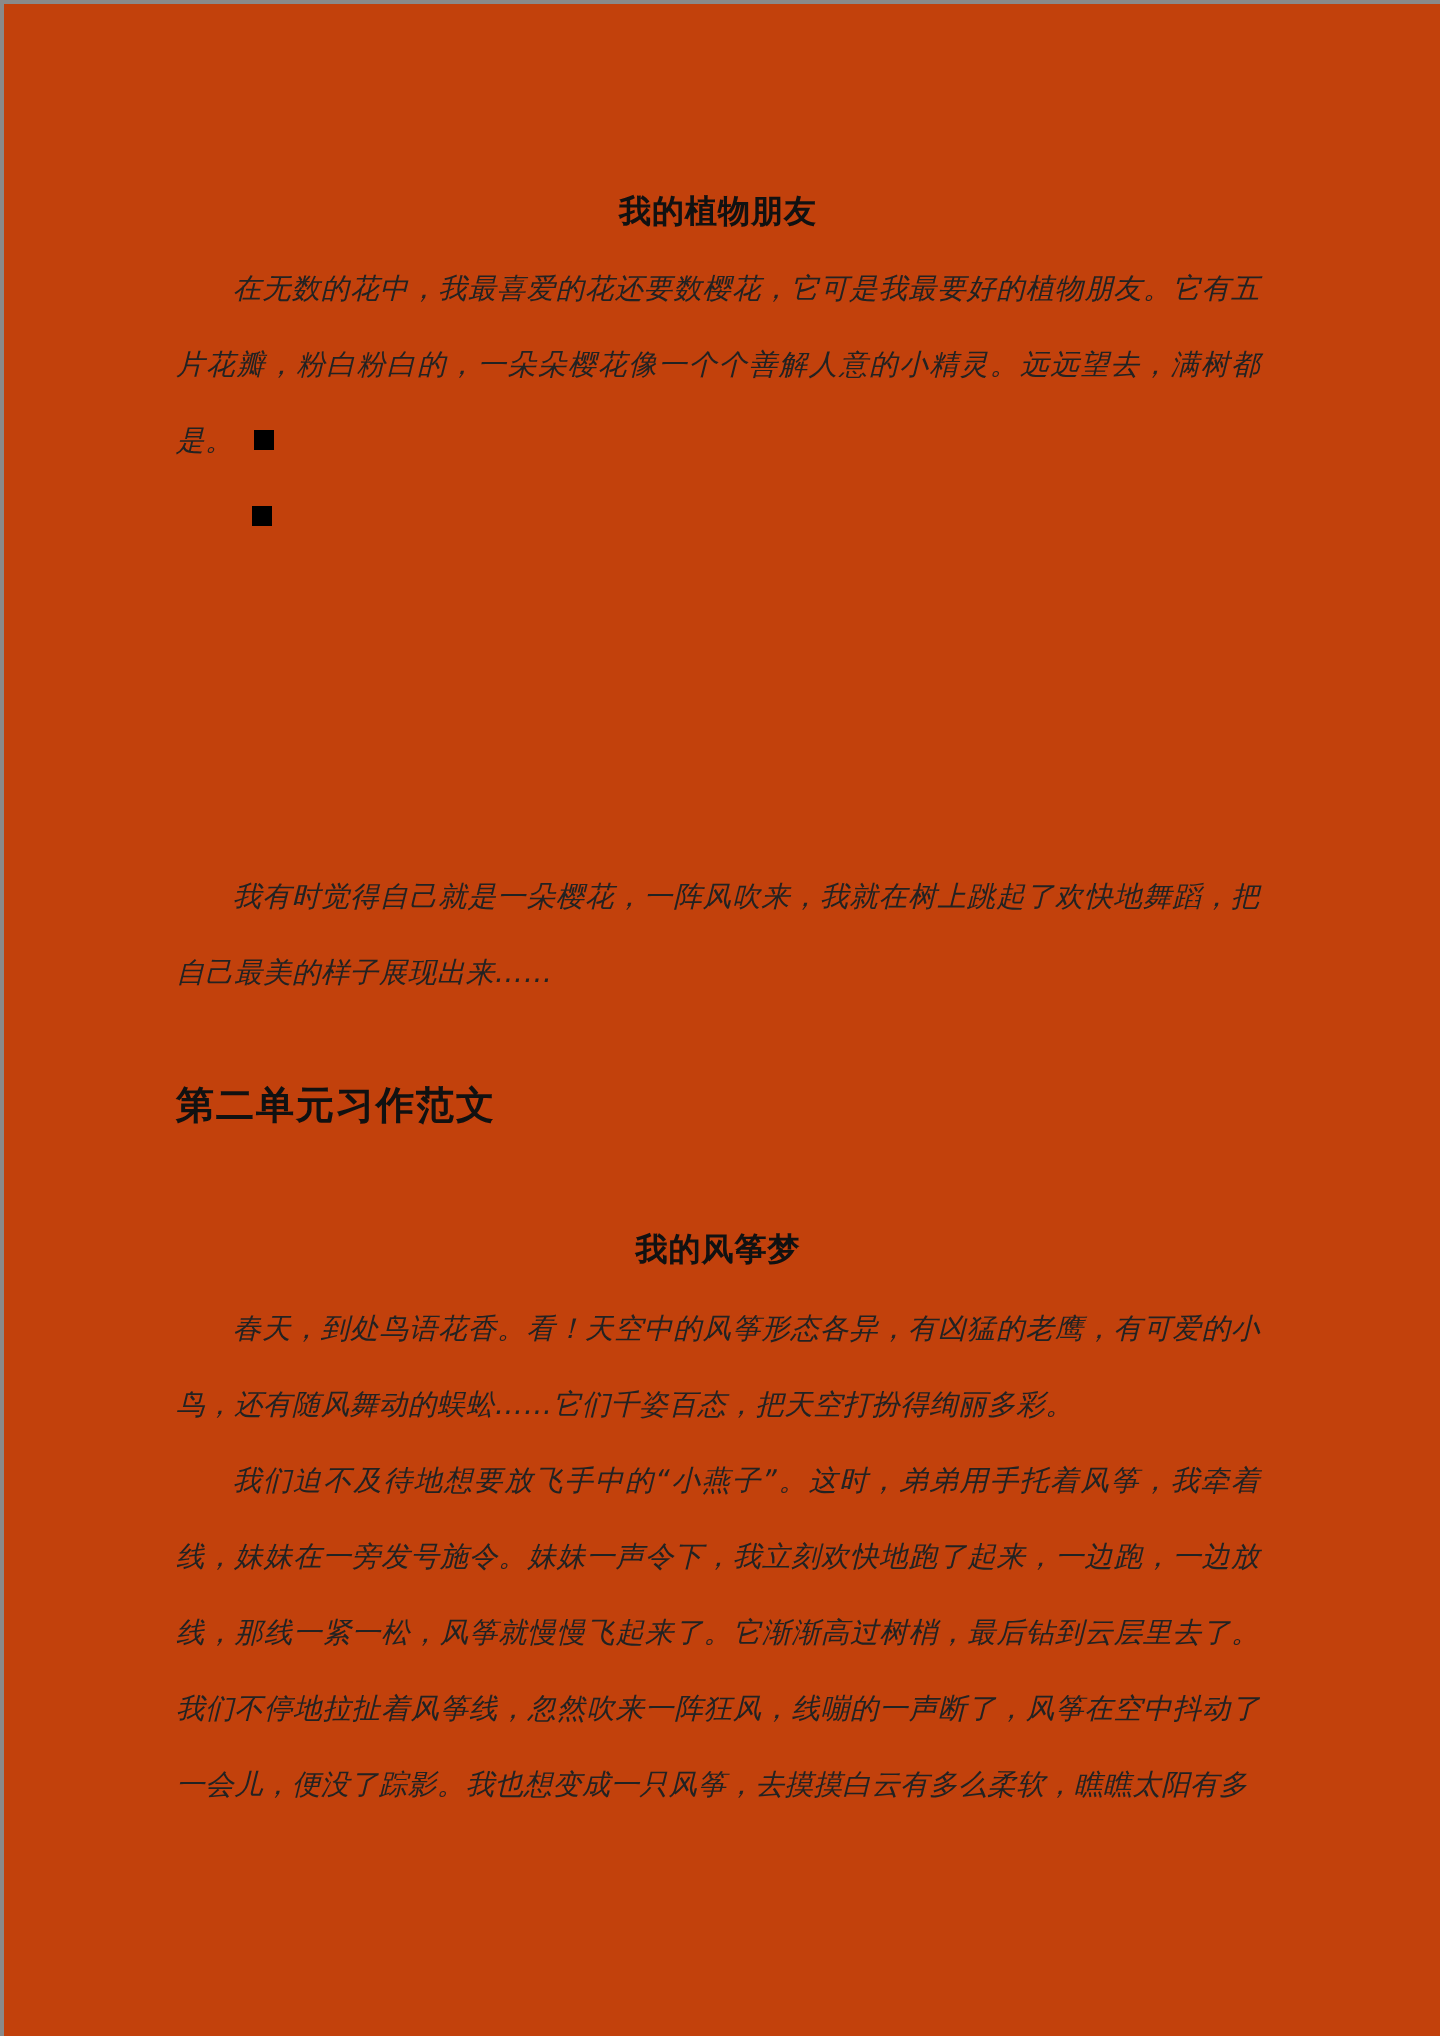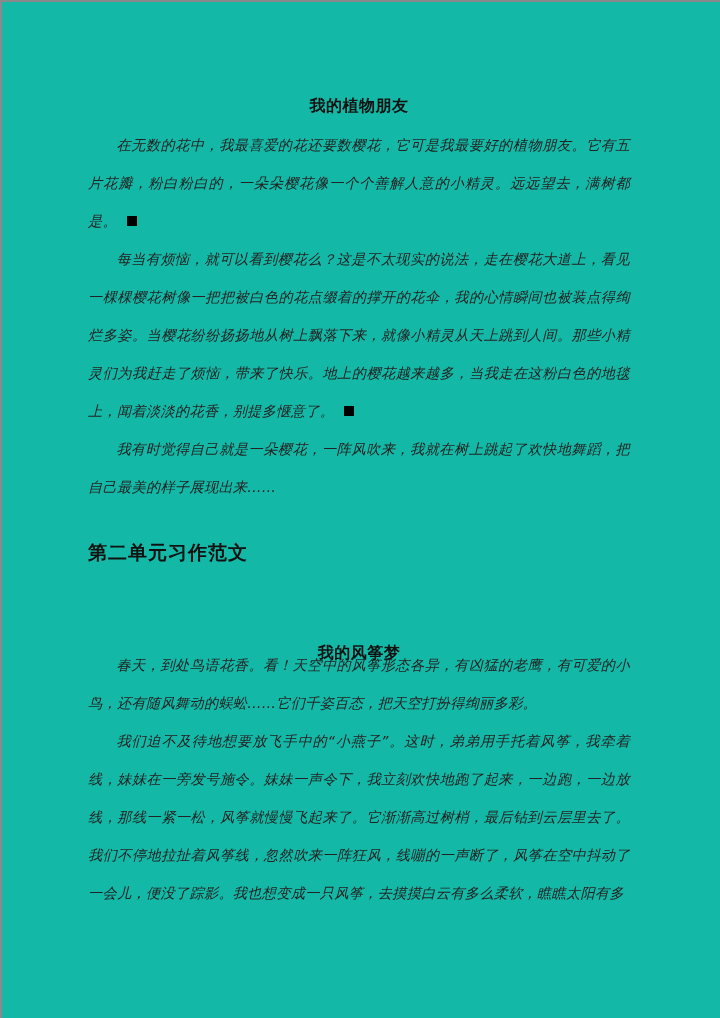--- a/index.html
+++ b/index.html
@@ -6,21 +6,21 @@
     body {
       width: 720px; height: 1018px; overflow: hidden; position: relative;
       font-family: "DejaVu Sans", "Liberation Sans", sans-serif;
       color: #1a1a1a;
     }
     .page {
       position: absolute; left: 0; top: 0; width: 720px; height: 1018px;
       box-sizing: border-box;
       border-top: 2px solid #8a8a8a;
       border-left: 2px solid #8a8a8a;
-      background: #14b8a6;
+      background: #c2410c;
     }
     .content {
       position: absolute; left: 86px; top: 0; width: 542px;
     }
     .title {
       text-align: center; font-weight: bold; font-size: 16px;
       color: #111; margin: 0; position: absolute; left: 0; right: 0;
       letter-spacing: 0.5px;
     }
     .section-title {
@@ -44,26 +44,26 @@
 </head>
 <body>
 
 <div class="page">
   <div class="content">
 
     <h2 class="title" style="top:94px;">我的植物朋友</h2>
 
     <p class="para" style="top:124px;"><span>在无数的花中，我最喜爱的花还要数樱花，它可是我最要好的植物朋友。它有五片花瓣，粉白粉白的，一朵朵樱花像一个个善解人意的小精灵。远远望去，满树都是。</span><span class="mark"></span></p>
 
-    <p class="para" style="top:238px;"><span>每当有烦恼，就可以看到樱花么？这是不太现实的说法，走在樱花大道上，看见一棵棵樱花树像一把把被白色的花点缀着的撑开的花伞，我的心情瞬间也被装点得绚烂多姿。当樱花纷纷扬扬地从树上飘落下来，就像小精灵从天上跳到人间。那些小精灵们为我赶走了烦恼，带来了快乐。地上的樱花越来越多，当我走在这粉白色的地毯上，闻着淡淡的花香，别提多惬意了。</span><span class="mark"></span></p>
+    <p class="para" style="top:238px;"><span class="mark"></span></p>
 
     <p class="para" style="top:428px;"><span>我有时觉得自己就是一朵樱花，一阵风吹来，我就在树上跳起了欢快地舞蹈，把自己最美的样子展现出来……</span></p>
 
     <h1 class="section-title" style="top:538px;">第二单元习作范文</h1>
 
-    <h2 class="title" style="top:613px;margin-top:28px;">我的风筝梦</h2>
+    <h2 class="title" style="top:613px;">我的风筝梦</h2>
 
     <p class="para" style="top:644px;"><span>春天，到处鸟语花香。看！天空中的风筝形态各异，有凶猛的老鹰，有可爱的小鸟，还有随风舞动的蜈蚣……它们千姿百态，把天空打扮得绚丽多彩。</span></p>
 
     <p class="para" style="top:720px;"><span>我们迫不及待地想要放飞手中的“小燕子”。这时，弟弟用手托着风筝，我牵着线，妹妹在一旁发号施令。妹妹一声令下，我立刻欢快地跑了起来，一边跑，一边放线，那线一紧一松，风筝就慢慢飞起来了。它渐渐高过树梢，最后钻到云层里去了。我们不停地拉扯着风筝线，忽然吹来一阵狂风，线嘣的一声断了，风筝在空中抖动了一会儿，便没了踪影。我也想变成一只风筝，去摸摸白云有多么柔软，瞧瞧太阳有多</span></p>
 
   </div>
 </div>
 
 </body></html>

